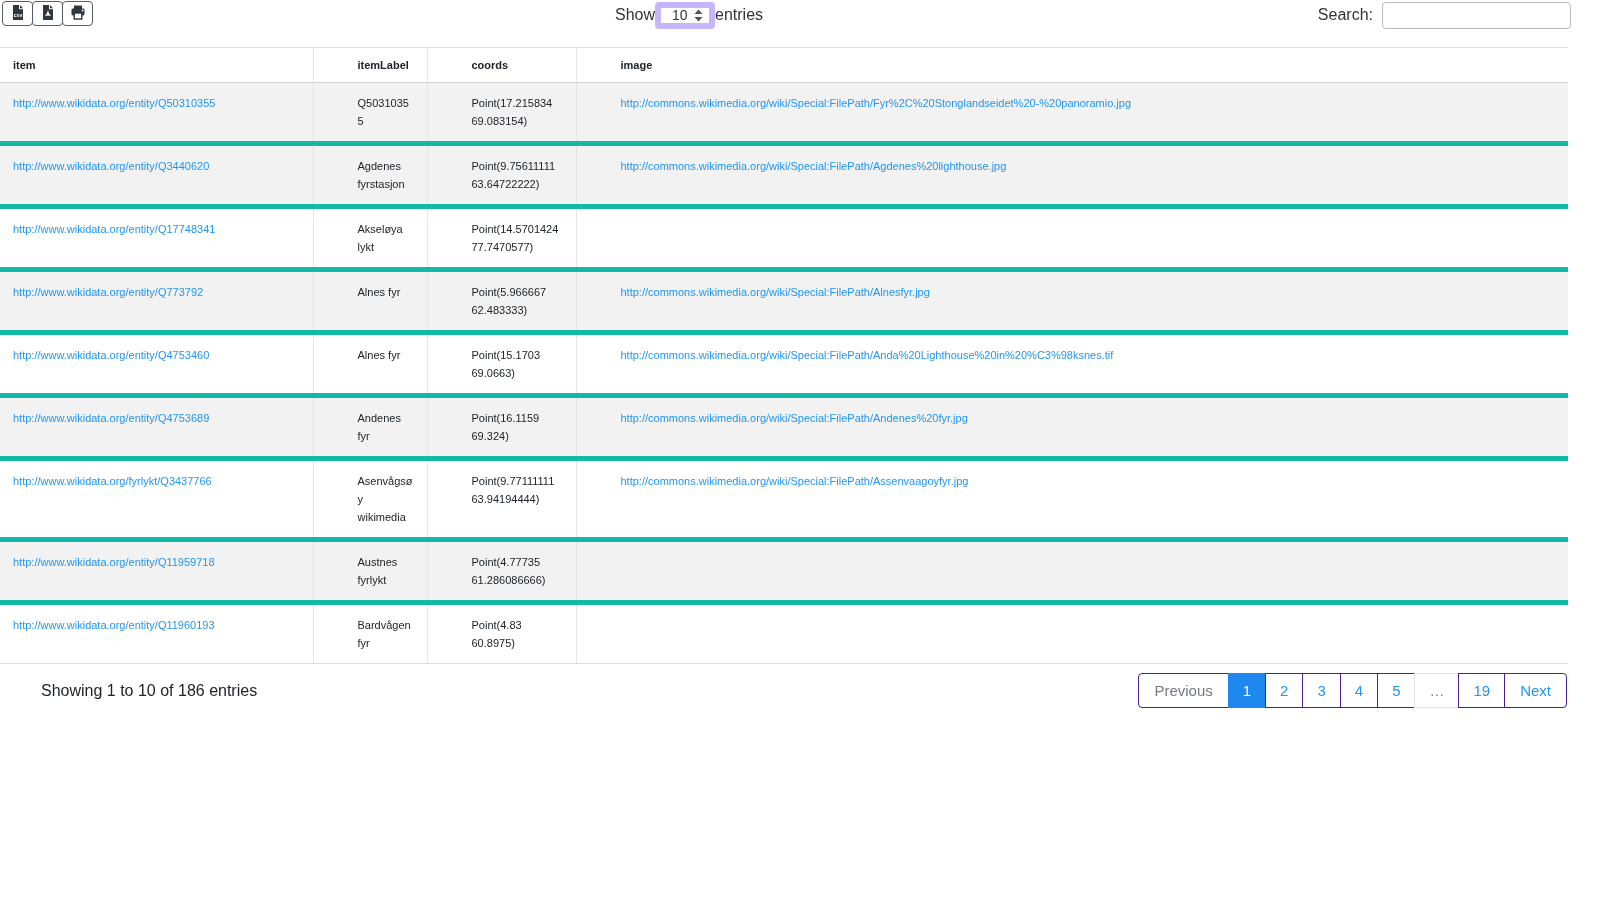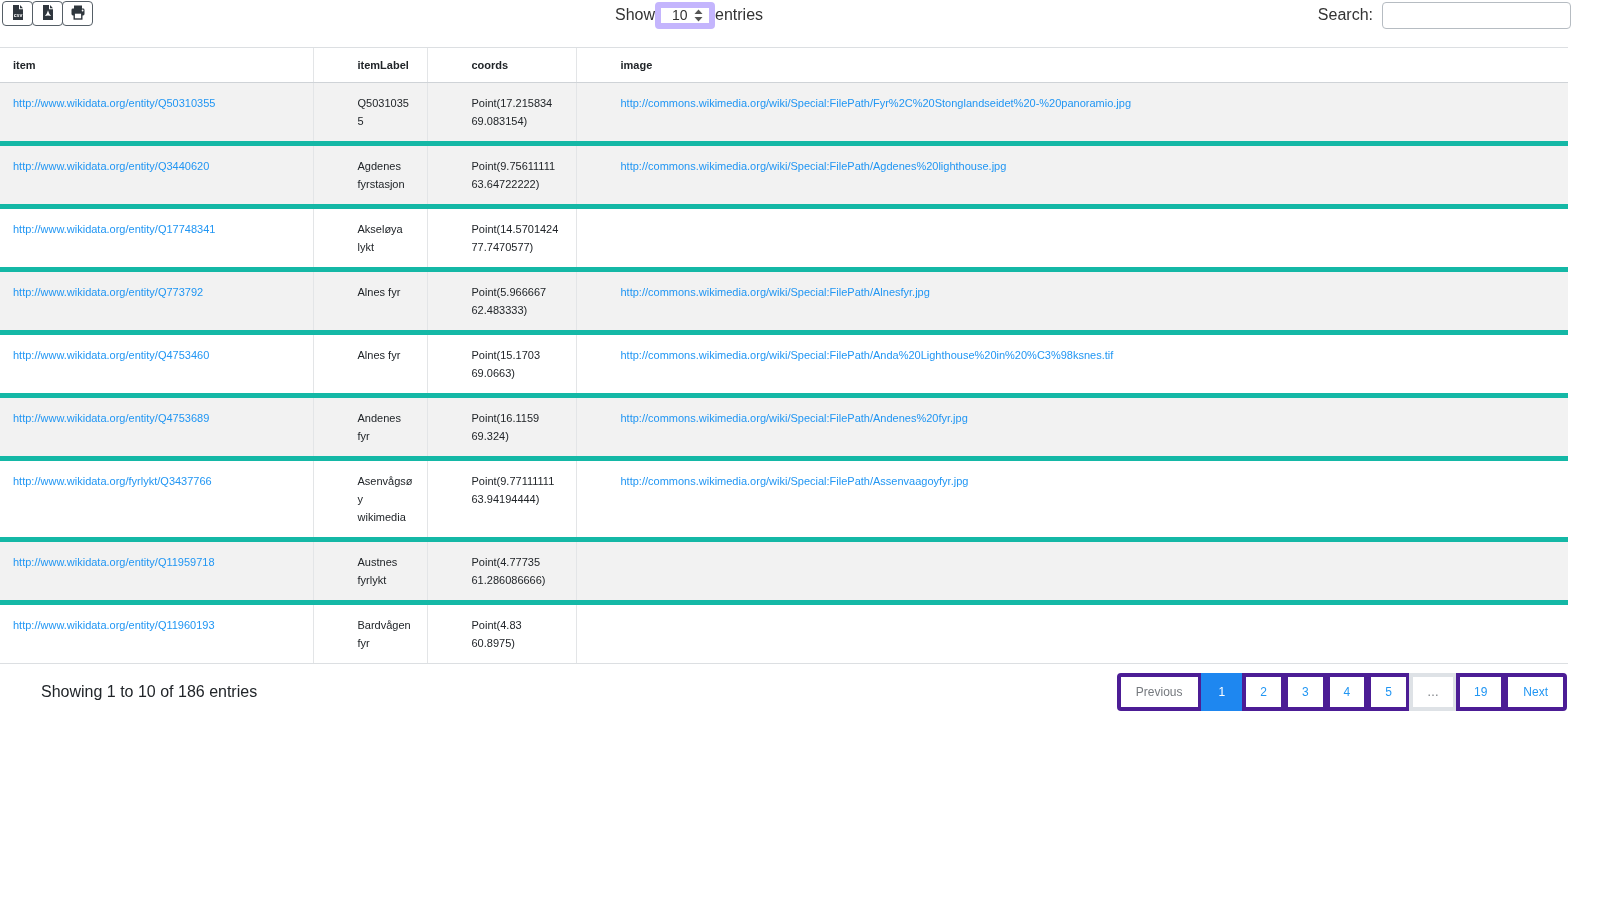--- a/index.html
+++ b/index.html
@@ -41,22 +41,22 @@
   tbody tr:last-child td{border-bottom:1px solid #dcdfe2;}
   a.link{color:var(--link);text-decoration:none;cursor:pointer;}
 
   
   .bottom-bar{display:flex;justify-content:space-between;align-items:center;
     margin-top:9px;padding-left:3px;padding-right:33px;}
   .info{font-size:16px;color:#212529;margin-left:38px;}
   ul.pagination{display:flex;list-style:none;margin:0;padding:0;}
   ul.pagination li{margin-left:-1px;}
   ul.pagination li:first-child{margin-left:0;}
-  .page-btn{display:block;border:4px solid #4c1d95;background:#fff;padding:8px 14px;
-    font-size:12px;color:var(--link);cursor:pointer;min-width:33px;}
+  .page-btn{display:block;border:1px solid #4c1d95;background:#fff;padding:8px 14px;
+    font-size:15px;color:var(--link);cursor:pointer;min-width:33px;}
   li:first-child .page-btn{border-radius:4px 0 0 4px;padding:8px 15px;}
   li:last-child .page-btn{border-radius:0 4px 4px 0;padding:8px 15px;}
   .page-btn.disabled{color:#75797e;cursor:default;}
   .page-btn.active{background:var(--active-bg);border-color:var(--active-bg);color:#fff;}
   .page-btn.ellipsis{color:#75797e;cursor:default;border-color:#dee2e6;}
 </style>
 </head>
 <body>
 
 <div class="wrapper">

